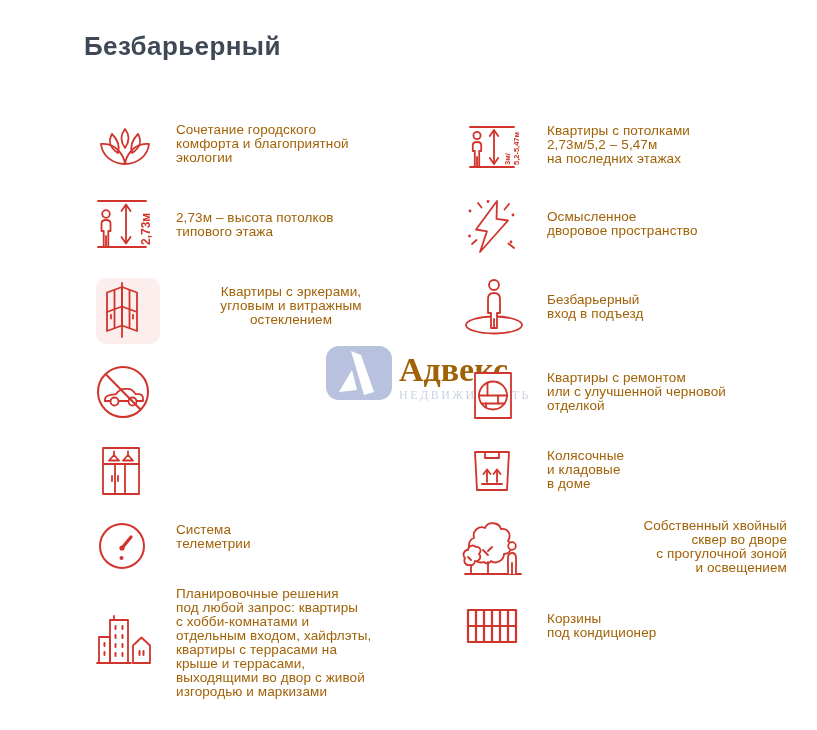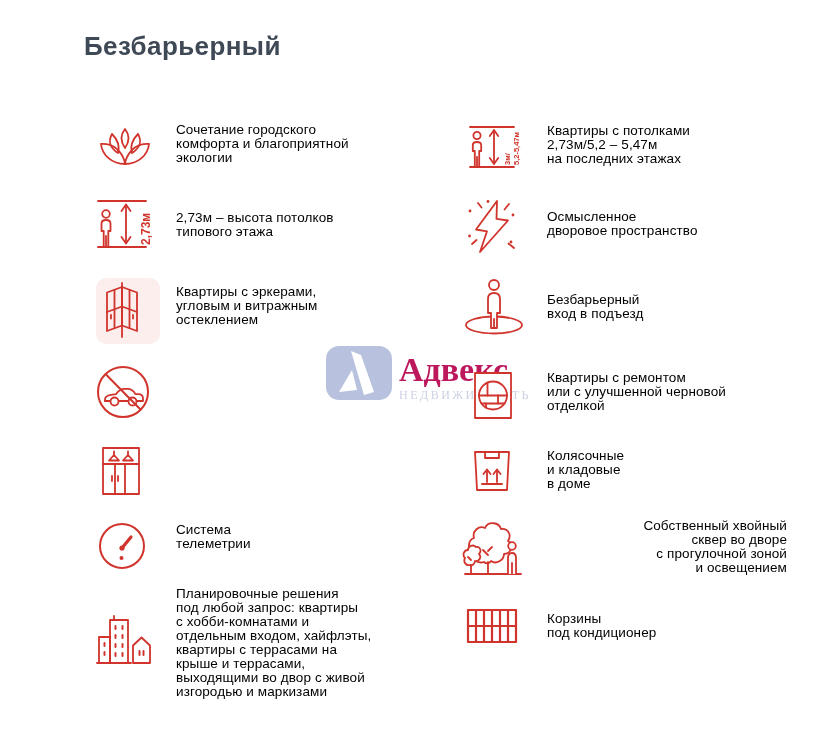--- a/index.html
+++ b/index.html
@@ -1,31 +1,31 @@
 <!DOCTYPE html>
 <html><head>
 <meta charset="utf-8">
 <style>
   html,body{margin:0;padding:0;background:#fff;}
   #page{position:relative;width:817px;height:730px;background:#ffffff;overflow:hidden;
         font-family:"Liberation Sans",sans-serif;}
   .title{position:absolute;left:84px;top:31px;font-size:26px;font-weight:700;
          letter-spacing:.4px;color:#3f4956;}
-  .txt{position:absolute;font-size:13.5px;line-height:14px;color:#000000;
+  .txt{position:absolute;font-size:13.5px;line-height:14px;color:#a16207;
        white-space:pre-line;letter-spacing:.1px;}
   .icon{position:absolute;}
   .icon svg{display:block;}
   .s{stroke:#d0342c;fill:none;stroke-width:2;stroke-linecap:round;stroke-linejoin:round;}
   .t{stroke:#d0342c;fill:none;stroke-width:1.8;stroke-linecap:round;stroke-linejoin:round;}
   .sf{stroke:#d0342c;fill:#ffffff;stroke-width:1.8;stroke-linejoin:round;}
   .f{fill:#d0342c;stroke:none;}
   .icon text{fill:#d0342c;stroke:none;font-family:"Liberation Sans",sans-serif;font-weight:600;}
   .wm{position:absolute;left:326px;top:346px;display:flex;align-items:flex-start;z-index:0;}
   .wm-texts{margin-left:7px;}
-  .wm-brand{font-size:34px;line-height:34px;font-weight:700;color:#be185d;margin-top:7px;
+  .wm-brand{font-size:34px;line-height:34px;font-weight:700;color:#a16207;margin-top:7px;
             font-family:"Liberation Serif",serif;}
   .wm-sub{font-size:12px;letter-spacing:2.5px;color:#ccd2e4;text-transform:uppercase;
           margin-top:1px;font-family:"Liberation Serif",serif;}
   .pink-ghost{position:absolute;left:96px;top:278px;width:64px;height:66px;border-radius:10px;
               background:rgba(214,92,82,0.10);z-index:0;}
   .z{z-index:1;}
 </style>
 </head>
 <body>
 
@@ -81,21 +81,21 @@
       <path class="t" d="M20 5 L5 10.5 V49 L20 43.5 Z"></path>
       <path class="t" d="M20 24.5 L5 30"></path>
       <path class="t" d="M12.5 7.8 V46.2"></path>
       <path class="t" d="M9 33 v3.5"></path>
       <path class="t" d="M20 5 L35 10.5 V49 L20 43.5 Z"></path>
       <path class="t" d="M20 24.5 L35 30"></path>
       <path class="t" d="M27.5 7.8 V46.2"></path>
       <path class="t" d="M31 33 v3.5"></path>
     </svg>
   </div>
-  <div class="txt z" style="left:176px;top:285px;width:230px;">Квартиры с эркерами,
+  <div class="txt z" style="left:176px;top:285px;width:230px;text-align:center;">Квартиры с эркерами,
 угловым и витражным
 остеклением</div>
 
   <div class="icon z" style="left:96px;top:365px;">
     <svg width="54" height="54" viewBox="0 0 54 54">
       <circle class="s" cx="27" cy="27" r="25"></circle>
       <path class="t" d="M9 36 V34.5 C9 31.8 11.5 30.3 15 29.8 L20 29.2 C22.5 25.2 25.3 23.8 28.8 23.8 H31.5 C35 23.8 37.8 26 39.5 29.2 H42.5 C45.3 29.2 47 31 47 33.8 V36 H41"></path>
       <path class="t" d="M9 36 H14.3"></path>
       <path class="t" d="M22.7 36 H32.3"></path>
       <circle class="t" cx="18.5" cy="36.5" r="4"></circle>

